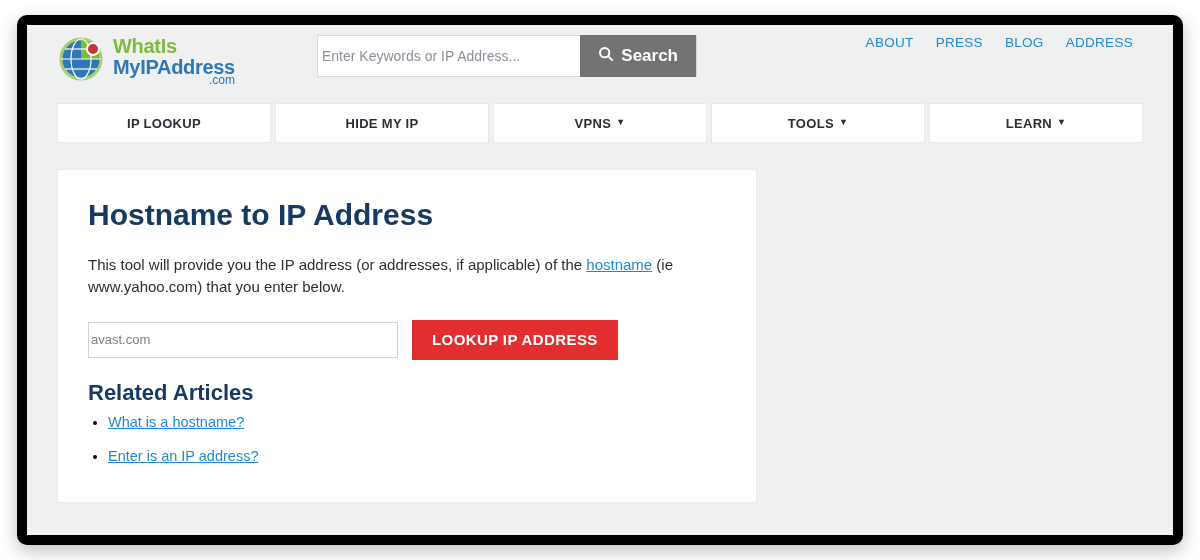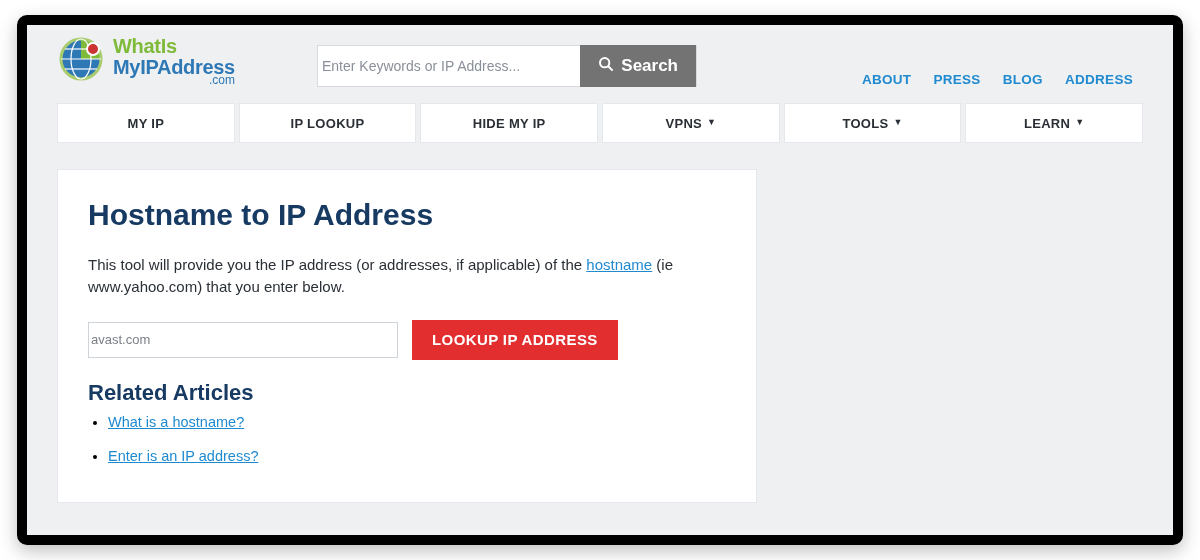--- a/index.html
+++ b/index.html
@@ -18,21 +18,21 @@
     border:10px solid #000;
     border-radius:10px;
     box-shadow: 0 6px 18px rgba(0,0,0,0.25);
     background:#eef0f2;
     overflow:hidden;
     position:relative;
   }
 
   
   .header-row {
-    display:flex; align-items:flex-end;
+    display:flex; align-items:flex-start;
     padding:10px 30px 8px 30px;
     gap:20px;
     background:#eef0f2;
   }
   .logo-block {
     display:flex; align-items:center; gap:8px;
     min-width:240px;
   }
   .logo-text { line-height:1.05; }
   .logo-text .line1 { font-size:20px; font-weight:700; color:#7fba3a; letter-spacing:-0.3px; }
@@ -70,21 +70,21 @@
   .search-btn svg { width:16px; height:16px; }
 
   .topnav {
     display:flex; gap:22px;
     margin-left:auto;
     padding-right:10px;
   }
   .topnav a {
     color:#1f8ad0;
     font-size:13.5px;
-    font-weight:700;
+    font-weight:400;
     text-decoration:none;
     letter-spacing:0.3px;
     cursor:pointer;
   }
 
   
   .navtabs {
     display:flex;
     gap:4px;
     padding:0 30px;
@@ -207,23 +207,20 @@
       <nav class="topnav">
         <a>ABOUT</a>
         <a>PRESS</a>
         <a>BLOG</a>
         <a>ADDRESS</a>
       </nav>
     </div>
 
     <div class="navtabs">
       <div class="navtab">
-        <span>MY IP</span>
-      </div>
-      <div class="navtab">
         <span>IP LOOKUP</span>
       </div>
       <div class="navtab">
         <span>HIDE MY IP</span>
       </div>
       <div class="navtab">
         <span>VPNS</span>
         <span class="dd">▼</span>
       </div>
       <div class="navtab">

